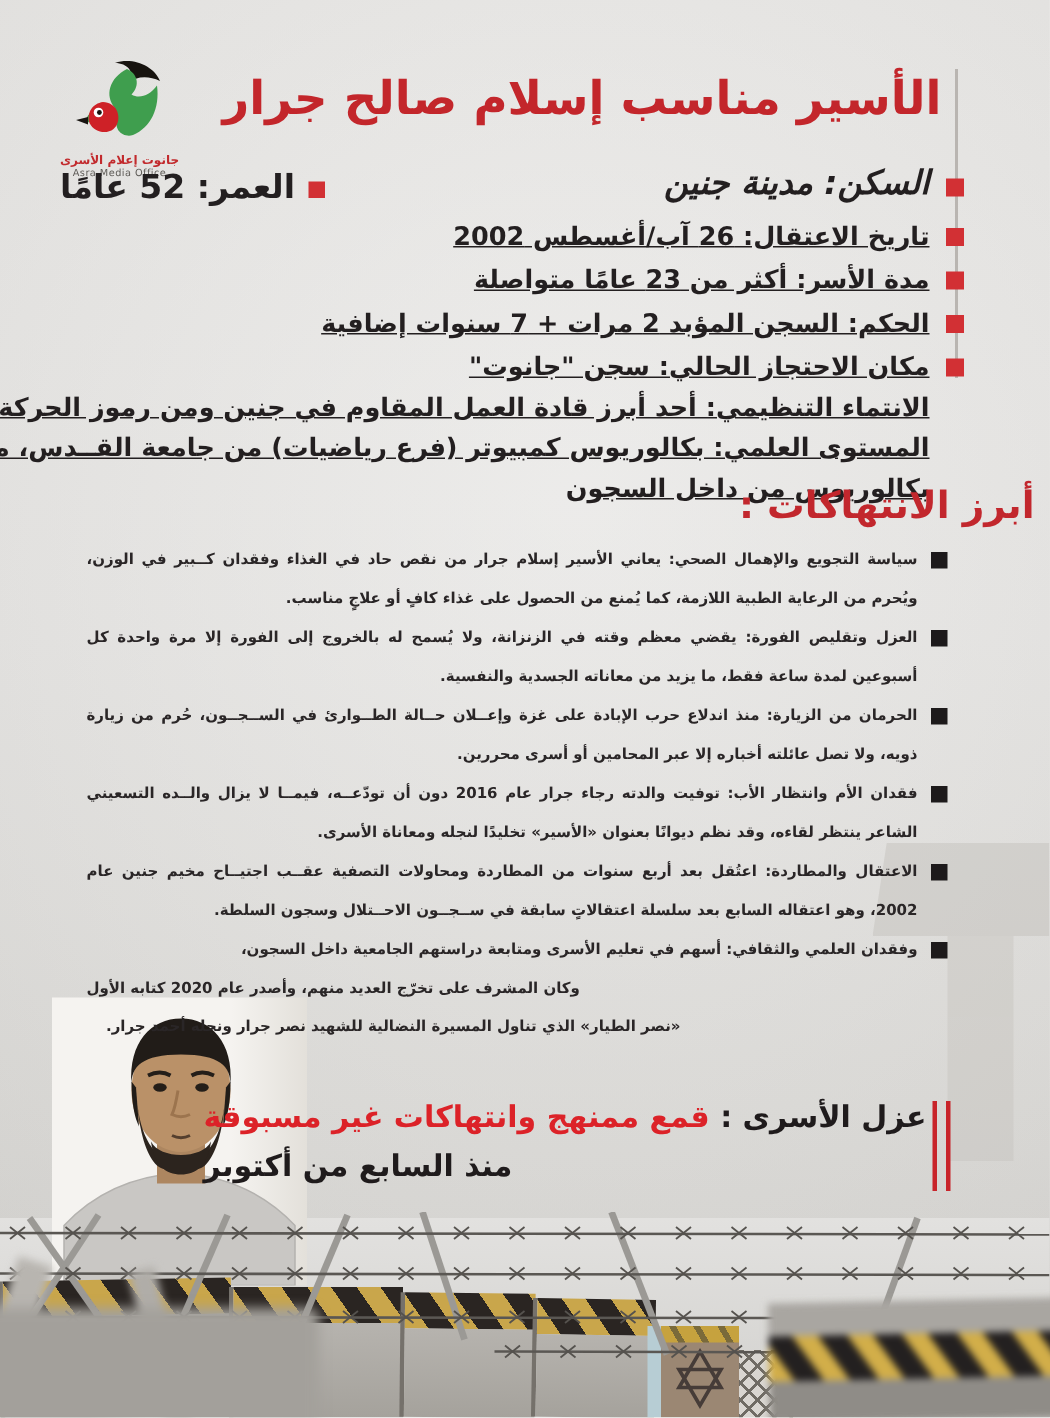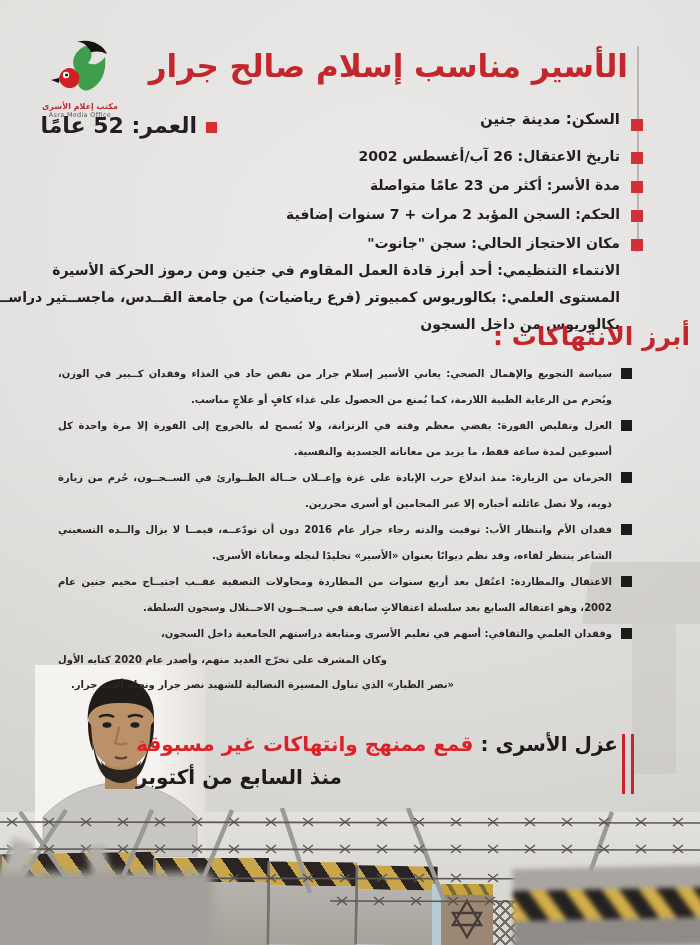--- a/index.html
+++ b/index.html
@@ -14,24 +14,24 @@
   
   .logo{position:absolute; left:34px; top:38px; width:92px; text-align:center; z-index:10;}
   .logo .ar{font-size:8px; font-weight:bold; color:#c22a2d; margin-top:2px;}
   .logo .en{font-size:6.5px; color:#5d5a56; letter-spacing:.3px;}
   
   .title-rule{position:absolute; right:61px; top:46px; width:2px; height:206px; background:#b9b5b1; z-index:9;}
   .poster-title{position:absolute; right:72px; top:48px; z-index:10;
     font-size:31px; font-weight:bold; color:#c3262b; letter-spacing:-.5px;}
   
   .rbullet{position:absolute; right:57px; width:12px; height:12px; background:#d23034; z-index:10;}
-  .residence{position:absolute; right:80px; top:110px; font-size:15px; font-weight:bold; z-index:10;}
+  .residence{position:absolute; right:80px; top:110px; font-size:22px; font-weight:bold; z-index:10;font-style:italic;}
   .age{position:absolute; right:483px; top:113px; font-size:22px; font-weight:bold; z-index:10; white-space:nowrap;}
   .age .sq{display:inline-block; width:11px; height:11px; background:#d23034; margin-left:9px;}
-  .pline{position:absolute; right:80px; font-size:14px; font-weight:bold; white-space:nowrap; z-index:10;}
+  .pline{position:absolute; right:80px; font-size:17px; font-weight:bold; white-space:nowrap; z-index:10;text-decoration:underline;}
   
   .v-heading{position:absolute; right:10px; top:322px; font-size:25px; font-weight:bold; color:#c2272d; z-index:10;}
   .v-list{position:absolute; right:67px; top:361px; width:575px; z-index:10;}
   .v-item{position:relative; padding-right:21px; margin-bottom:1px;
     font-size:10px; font-weight:bold; line-height:25.5px; color:#2a2627;
     text-align:justify;}
   .v-item .sq{position:absolute; right:1px; top:7px; width:11px; height:11px; background:#1d1a1b;}
   .v-item .cl2{text-align:left; margin-right:118px; white-space:nowrap;}
   .v-item .cl3{text-align:right; margin-right:158px; white-space:nowrap;}
   
@@ -83,21 +83,21 @@
 
   <div class="logo">
     <svg width="66" height="58" viewBox="0 0 66 58">
       <path d="M30,4 C42,0 56,6 60,16 C52,12 44,13 39,17 C44,10 38,4 30,4 Z" fill="#17130f"></path>
       <path d="M38,8 C26,14 23,26 30,34 C20,31 12,35 10,44 C22,41 28,45 32,39 C28,49 36,54 42,52 C54,47 60,34 58,19 C53,26 46,28 41,25 C47,19 45,11 38,8 Z" fill="#3f9e4e"></path>
       <path d="M22,30 C15,31 11,37 13,44 C16,50 24,52 29,48 C34,44 33,35 28,32 C26,30.5 24,30 22,30 Z" fill="#ce2127"></path>
       <circle cx="19" cy="37" r="3.2" fill="#ffffff"></circle>
       <circle cx="19.6" cy="37" r="1.6" fill="#17130f"></circle>
       <path d="M12,40 L4,42 L12,45 Z" fill="#17130f"></path>
     </svg>
-    <div class="ar">مكتب إعلام الأسرى</div>
+    <div class="ar">جانوت إعلام الأسرى</div>
     <div class="en">Asra Media Office</div>
   </div>
 
   <div class="title-rule"></div>
   <h1 class="poster-title" style="margin:0">الأسير مناسب إسلام صالح جرار</h1>
 
   <span class="rbullet" style="top:119px"></span>
   <span class="rbullet" style="top:152px"></span>
   <span class="rbullet" style="top:181px"></span>
   <span class="rbullet" style="top:210px"></span>

